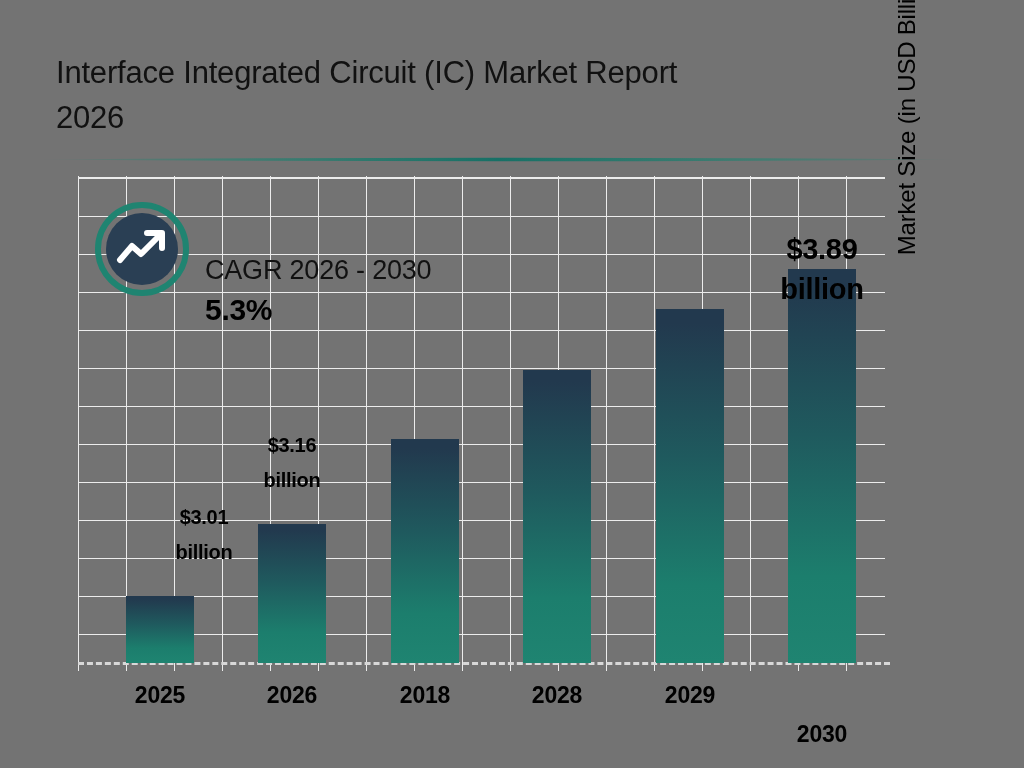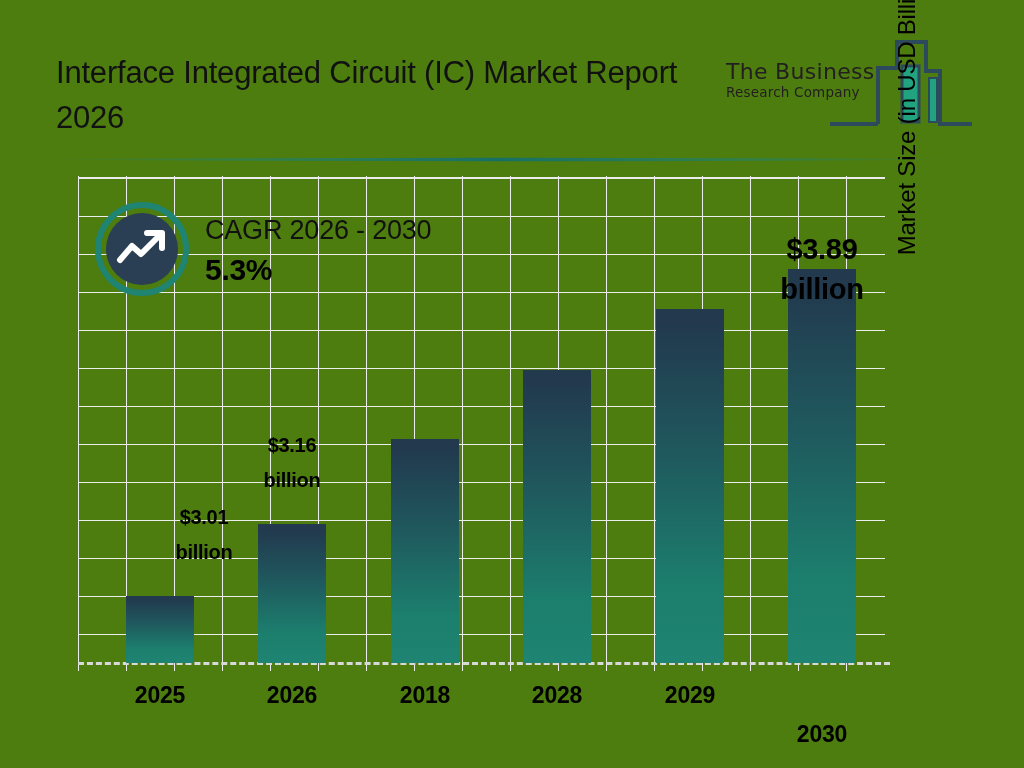--- a/index.html
+++ b/index.html
@@ -12,21 +12,21 @@
     height: 768px;
     overflow: hidden;
     font-family: "Liberation Sans", sans-serif;
     position: relative;
   }
   #root {
     position: absolute;
     left: 0; top: 0;
     width: 1024px;
     height: 768px;
-    background: #4d7c0f;
+    background: #737373;
   }
 
   
   .header {
     position: absolute;
     left: 0; top: 0;
     width: 1024px;
     height: 150px;
   }
   .title {
@@ -184,51 +184,38 @@
     position: absolute;
     left: 110px;
     top: 10px;
   }
   .cagr-title {
     font-size: 27px;
     color: #111111;
     line-height: 36px;
     letter-spacing: -0.2px;
     white-space: nowrap;
+    margin-top: 40px;
   }
   .cagr-value {
     font-size: 30px;
     font-weight: bold;
     color: #000000;
     line-height: 44px;
     letter-spacing: -0.3px;
   }
 </style>
 </head>
 <body>
 
 <div id="root">
 
   <div class="header">
     <div class="title">Interface Integrated Circuit (IC) Market Report 2026</div>
 
-    <div class="logo">
-      <div class="logo-text">
-        <div class="logo-line1">The Business</div>
-        <div class="logo-line2">Research Company</div>
-      </div>
-      <svg class="logo-mark" width="142" height="92" viewBox="0 0 142 92">
-
-        <polyline points="48,86 48,30 67,30 67,4 96,4 96,33 110,33 110,86 142,86" fill="none" stroke="#2d4a5c" stroke-width="4" stroke-linejoin="miter"></polyline>
-        <polyline points="0,86 48,86" fill="none" stroke="#2d4a5c" stroke-width="4"></polyline>
-
-        <rect x="72" y="28" width="17" height="56" fill="#22a37f" stroke="#2d4a5c" stroke-width="3"></rect>
-        <rect x="99" y="40" width="8" height="44" fill="#22a37f" stroke="#2d4a5c" stroke-width="2"></rect>
-      </svg>
-    </div>
   </div>
 
   <svg class="divider" viewBox="0 0 932 7" preserveAspectRatio="none">
     <defs>
       <linearGradient id="divgrad" x1="0" y1="0" x2="1" y2="0">
         <stop offset="0%" stop-color="#1f8471" stop-opacity="0"></stop>
         <stop offset="20%" stop-color="#1f8471" stop-opacity="0.55"></stop>
         <stop offset="50%" stop-color="#177066" stop-opacity="1"></stop>
         <stop offset="80%" stop-color="#1f8471" stop-opacity="0.55"></stop>
         <stop offset="100%" stop-color="#1f8471" stop-opacity="0"></stop>

